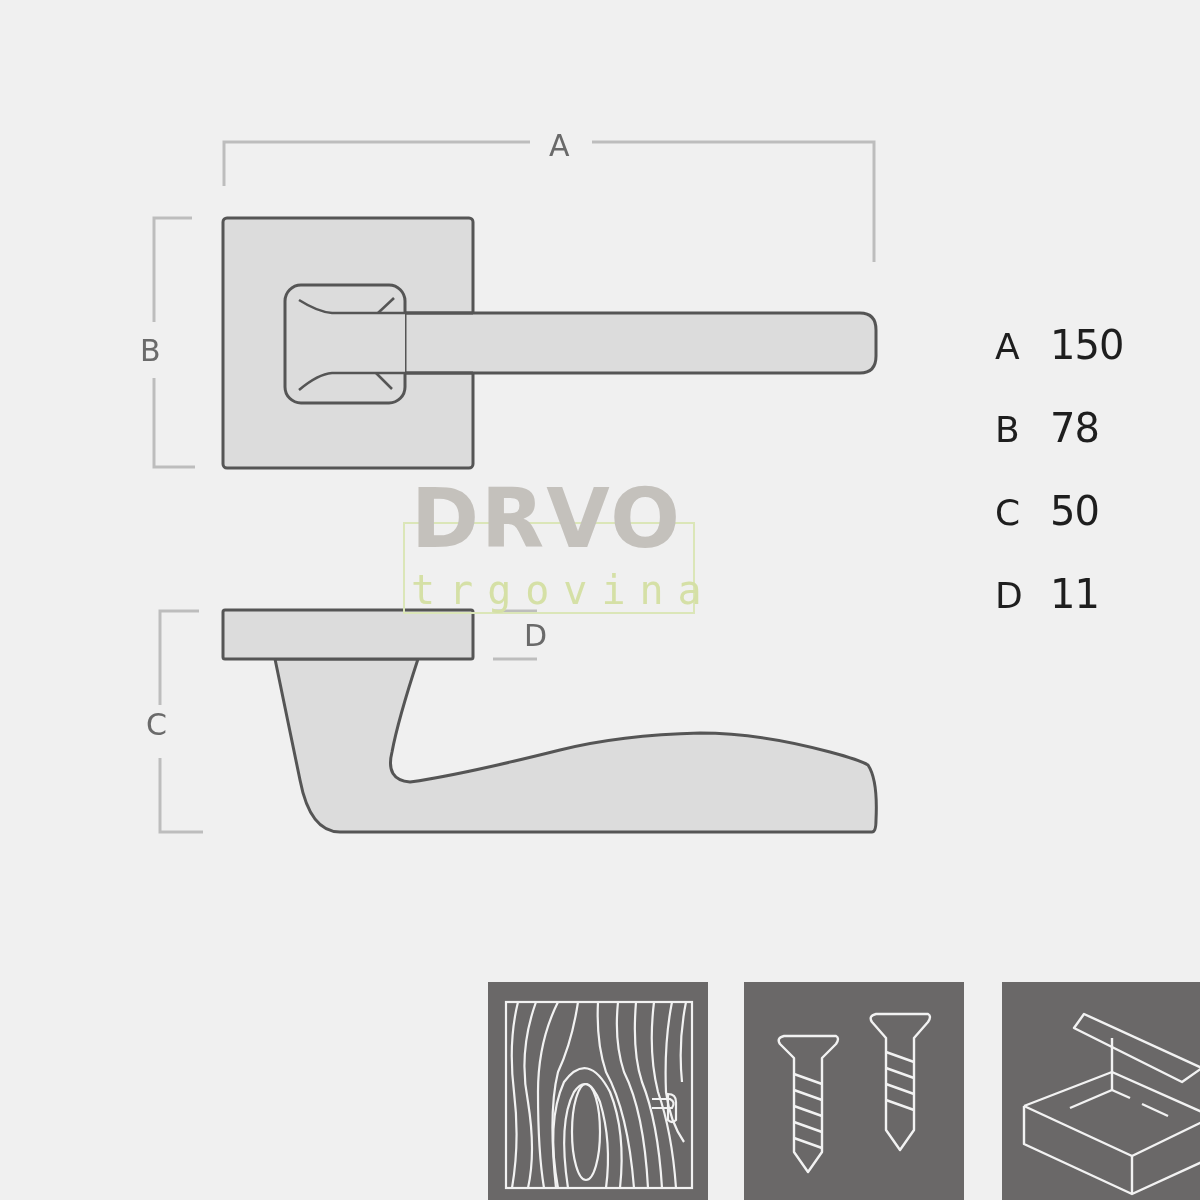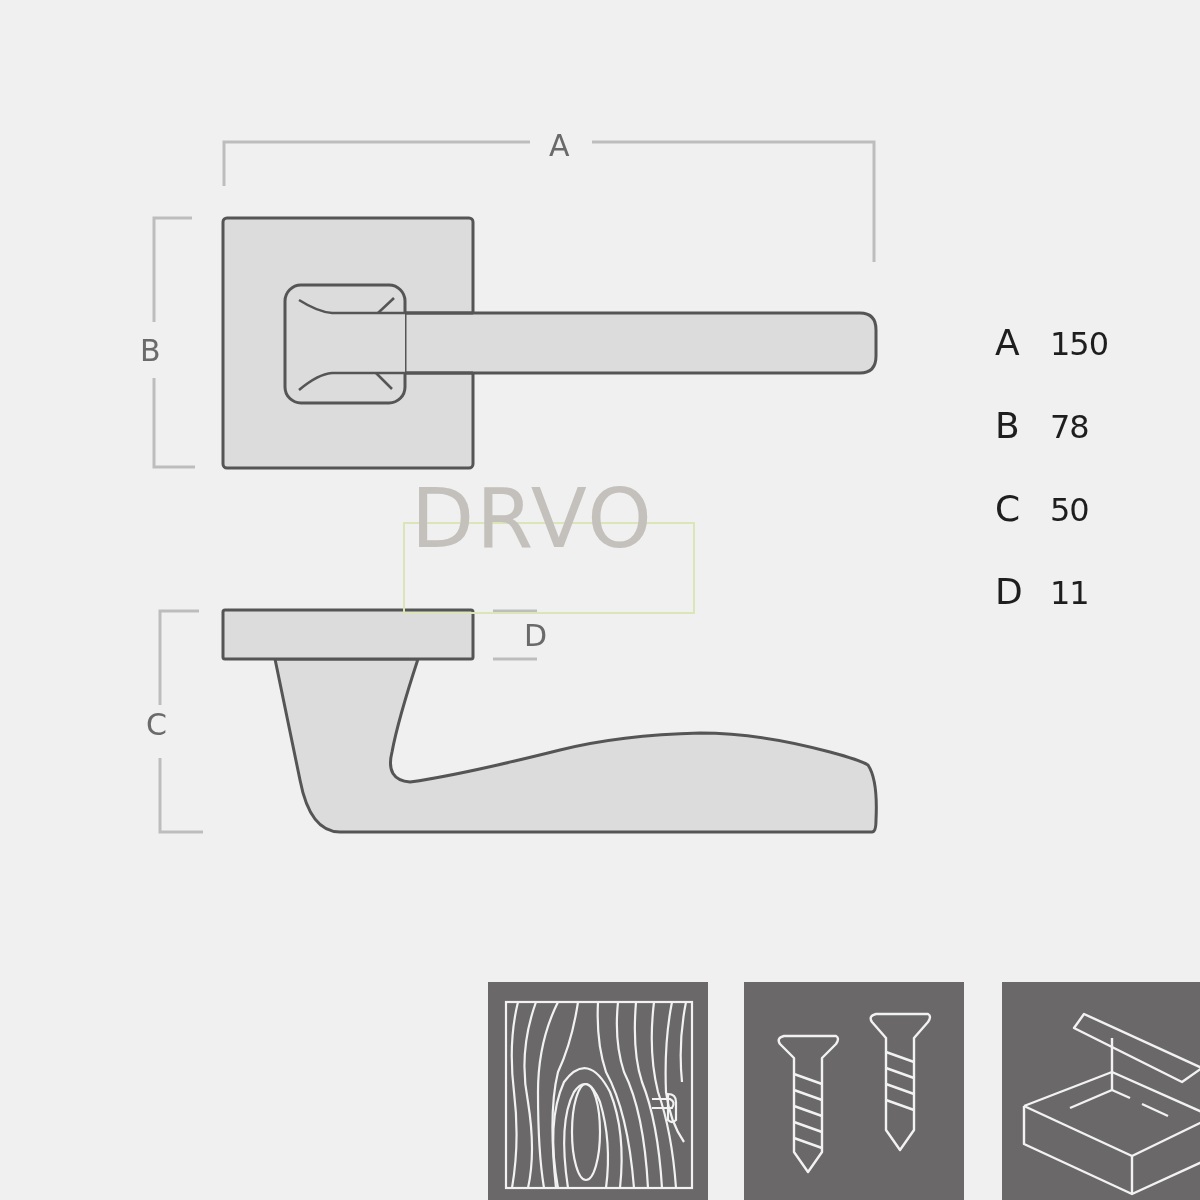--- a/index.html
+++ b/index.html
@@ -26,41 +26,41 @@
     .spec-row {
       display: flex; align-items: baseline;
       height: 83px;
     }
     .spec-letter {
       width: 55px;
       font-size: 36px;
       font-family: "DejaVu Sans", sans-serif;
     }
     .spec-value {
-      font-size: 32px;
+      font-size: 40px;
       font-family: "DejaVu Sans", sans-serif;
       letter-spacing: -1px;
     }
     .watermark {
       position: absolute;
       left: 403px; top: 478px;
       width: 296px; height: 140px;
     }
     .wm-box {
       position: absolute;
       left: 0; top: 44px;
       width: 292px; height: 92px;
       border: 2px solid #dbe6b8;
       box-sizing: border-box;
     }
     .wm-title {
       position: absolute;
       left: 8px; top: 0px;
       font-size: 82px;
-      font-weight: normal;
+      font-weight: bold;
       color: #c4c1bc;
       letter-spacing: 2px;
       font-family: "DejaVu Sans", sans-serif;
       line-height: 1;
     }
     .wm-sub {
       position: absolute;
       left: 8px; top: 92px;
       font-size: 40px;
       color: #d5e0a6;
@@ -120,20 +120,21 @@
 </svg>
 
 <div class="dim-label" style="left:549px; top:131px;">A</div>
 <div class="dim-label" style="left:140px; top:336px;">B</div>
 <div class="dim-label" style="left:146px; top:710px;">C</div>
 <div class="dim-label" style="left:524px; top:621px;">D</div>
 
 <div class="watermark">
   <div class="wm-box"></div>
   <div class="wm-title">DRVO</div>
+  <div class="wm-sub">trgovina</div>
 </div>
 
 <div class="spec-table">
   <div class="spec-row">
     <span class="spec-letter">A</span>
     <span class="spec-value">150</span>
   </div>
   <div class="spec-row">
     <span class="spec-letter">B</span>
     <span class="spec-value">78</span>

